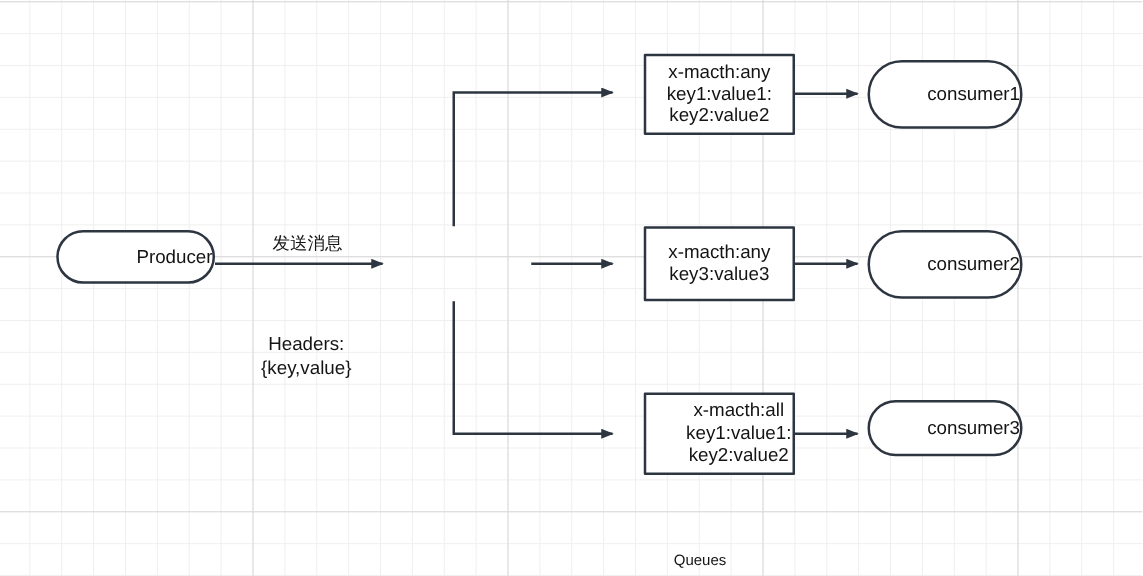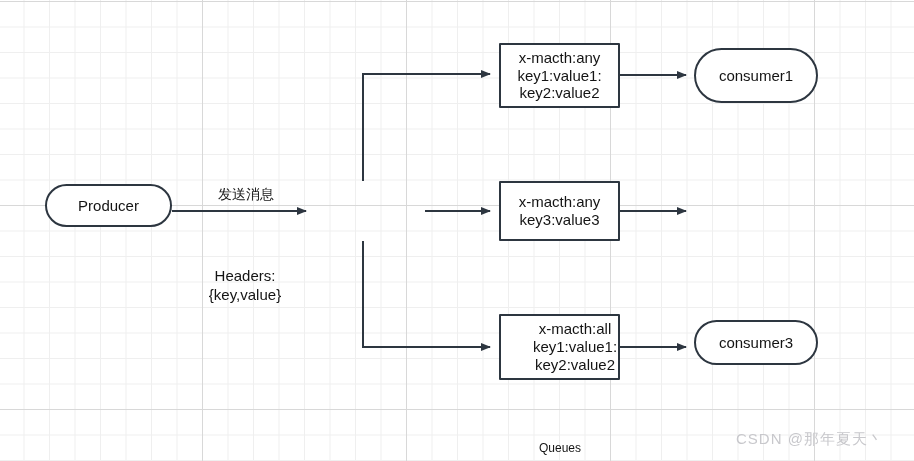--- a/index.html
+++ b/index.html
@@ -44,23 +44,25 @@
     border: 2px solid #2d3640;
     display: flex;
     align-items: center;
     justify-content: center;
     text-align: center;
     color: #141414;
     line-height: 1.18;
   }
   .rounded {
     border-radius: 30px;
+    justify-content: flex-end;
   }
   .rect {
     border-radius: 1px;
+    margin-left: 16px;
   }
   .node-text {
     display: block;
     white-space: pre-line;
   }
   .edge-label {
     position: absolute;
     color: #141414;
     text-align: center;
     line-height: 1.25;
@@ -132,26 +134,26 @@
   <div class="node rect" style="left:499px; top:314px; width:121px; height:66px; font-size:15px;padding-left:31px;">
     <span class="node-text">x-macth:all
 key1:value1:
 key2:value2</span>
   </div>
 
   <div class="node rounded" style="left:694px; top:48px; width:124px; height:55px; font-size:15px;">
     <span class="node-text">consumer1</span>
   </div>
 
+  <div class="node rounded" style="left:694px; top:184px; width:124px; height:55px; font-size:15px;">
+    <span class="node-text">consumer2</span>
+  </div>
 
   <div class="node rounded" style="left:694px; top:320px; width:124px; height:45px; font-size:15px;">
     <span class="node-text">consumer3</span>
   </div>
 
   <div class="plain-label" style="left:500px; top:427px; width:120px; font-size:12px;">
     <span>Queues</span>
   </div>
 
-  <div class="watermark" style="left:736px; top:430px; font-size:15px;">
-    <span>CSDN @那年夏天丶</span>
-  </div>
 
 </div>
 
 </body></html>

